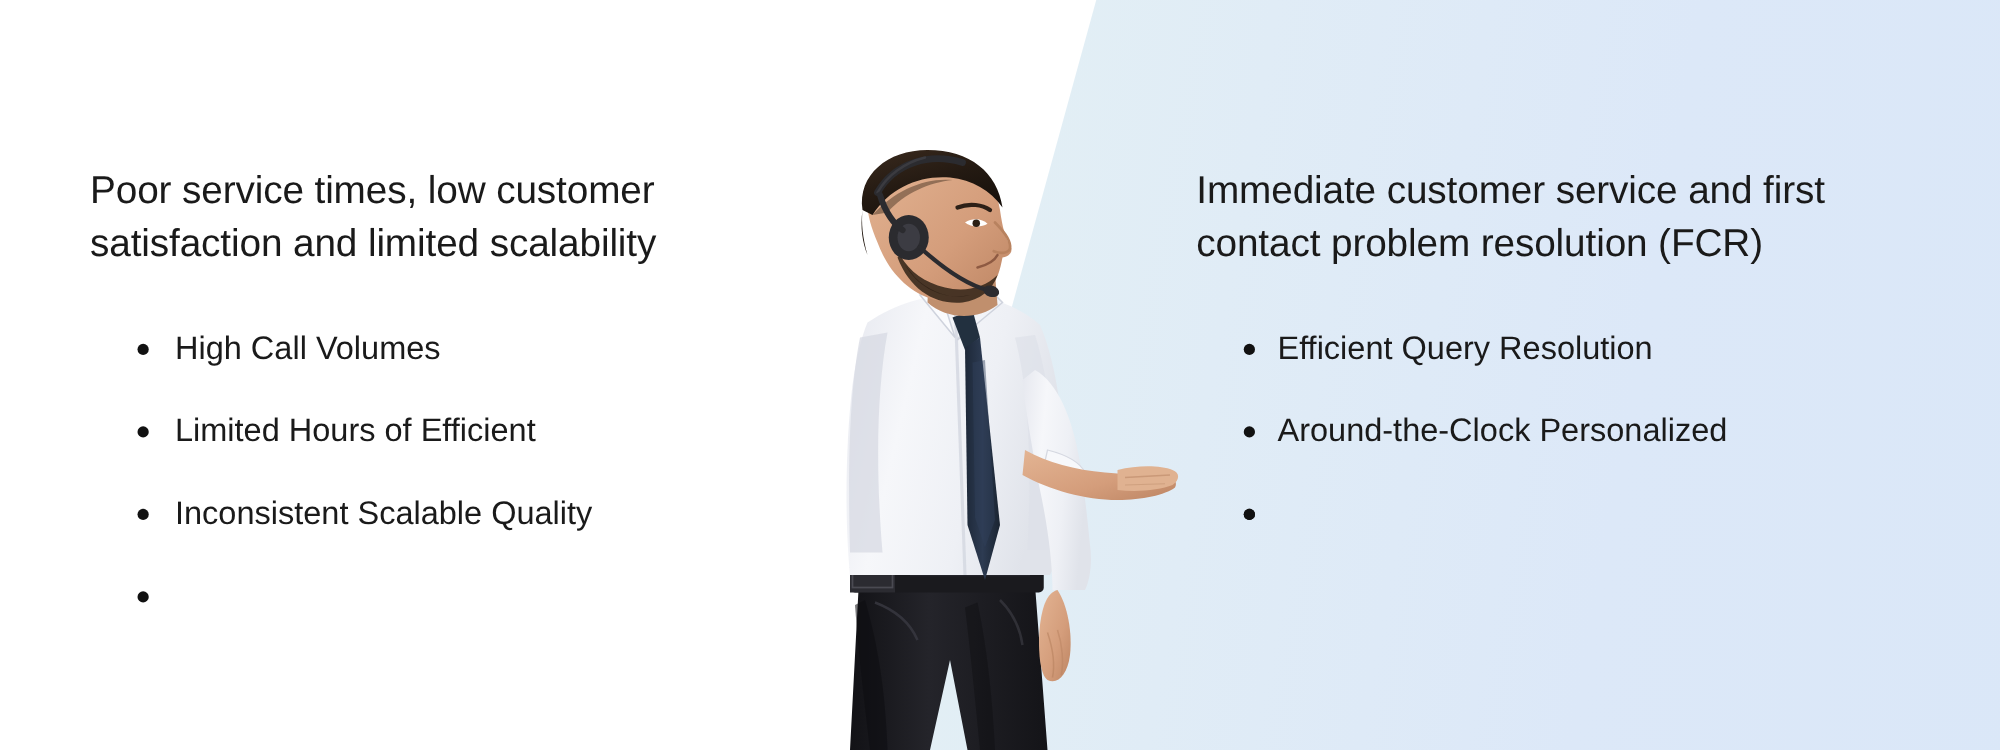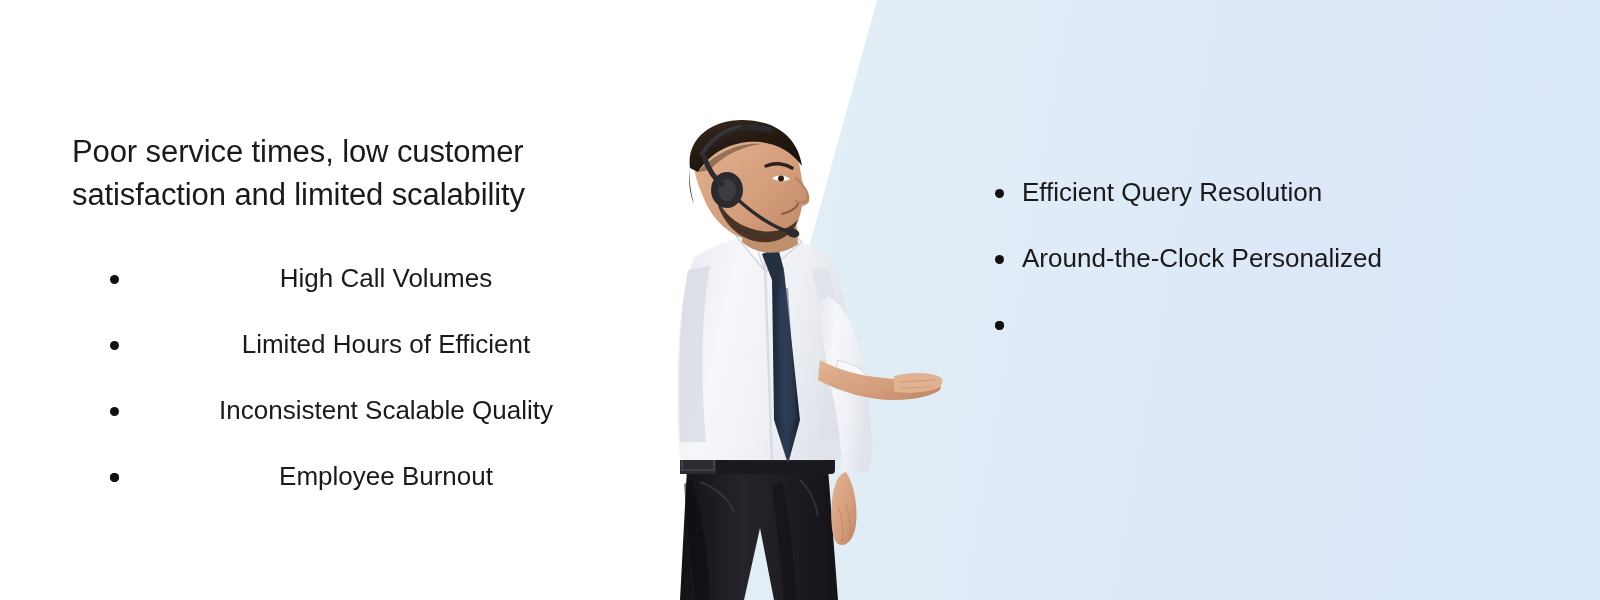--- a/index.html
+++ b/index.html
@@ -76,21 +76,21 @@
   .col-right .bullets { margin-top: 47px; }
 
   .bullets li {
     position: relative;
     font-size: 26px;
     line-height: 30px;
     color: #1a1a1a;
     margin-bottom: 36px;
     white-space: nowrap;
   }
-  .col-left  .bullets li { padding-left: 68px; text-align: center; }
+  .col-left  .bullets li { padding-left: 68px; }
   .col-right .bullets li { padding-left: 65px; }
 
   .bullets li .dot {
     position: absolute;
     top: 12px;
     width: 9px;
     height: 9px;
     border-radius: 50%;
     background: #111111;
   }
@@ -128,28 +128,26 @@
         <span class="dot"></span>
         <span>Limited Hours of Efficient</span>
       </li>
       <li>
         <span class="dot"></span>
         <span>Inconsistent Scalable Quality</span>
       </li>
       <li>
         <span class="dot"></span>
       </li>
-      <li>
-        <span class="dot"></span>
-        <span>Employee Burnout</span>
-      </li>
     </ul>
   </div>
 
   <div class="col col-right">
+    <h2 class="heading">Immediate customer service and first
+contact problem resolution (FCR)</h2>
     <ul class="bullets">
       <li>
         <span class="dot"></span>
         <span>Efficient Query Resolution</span>
       </li>
       <li>
         <span class="dot"></span>
         <span>Around-the-Clock Personalized</span>
       </li>
       <li>

